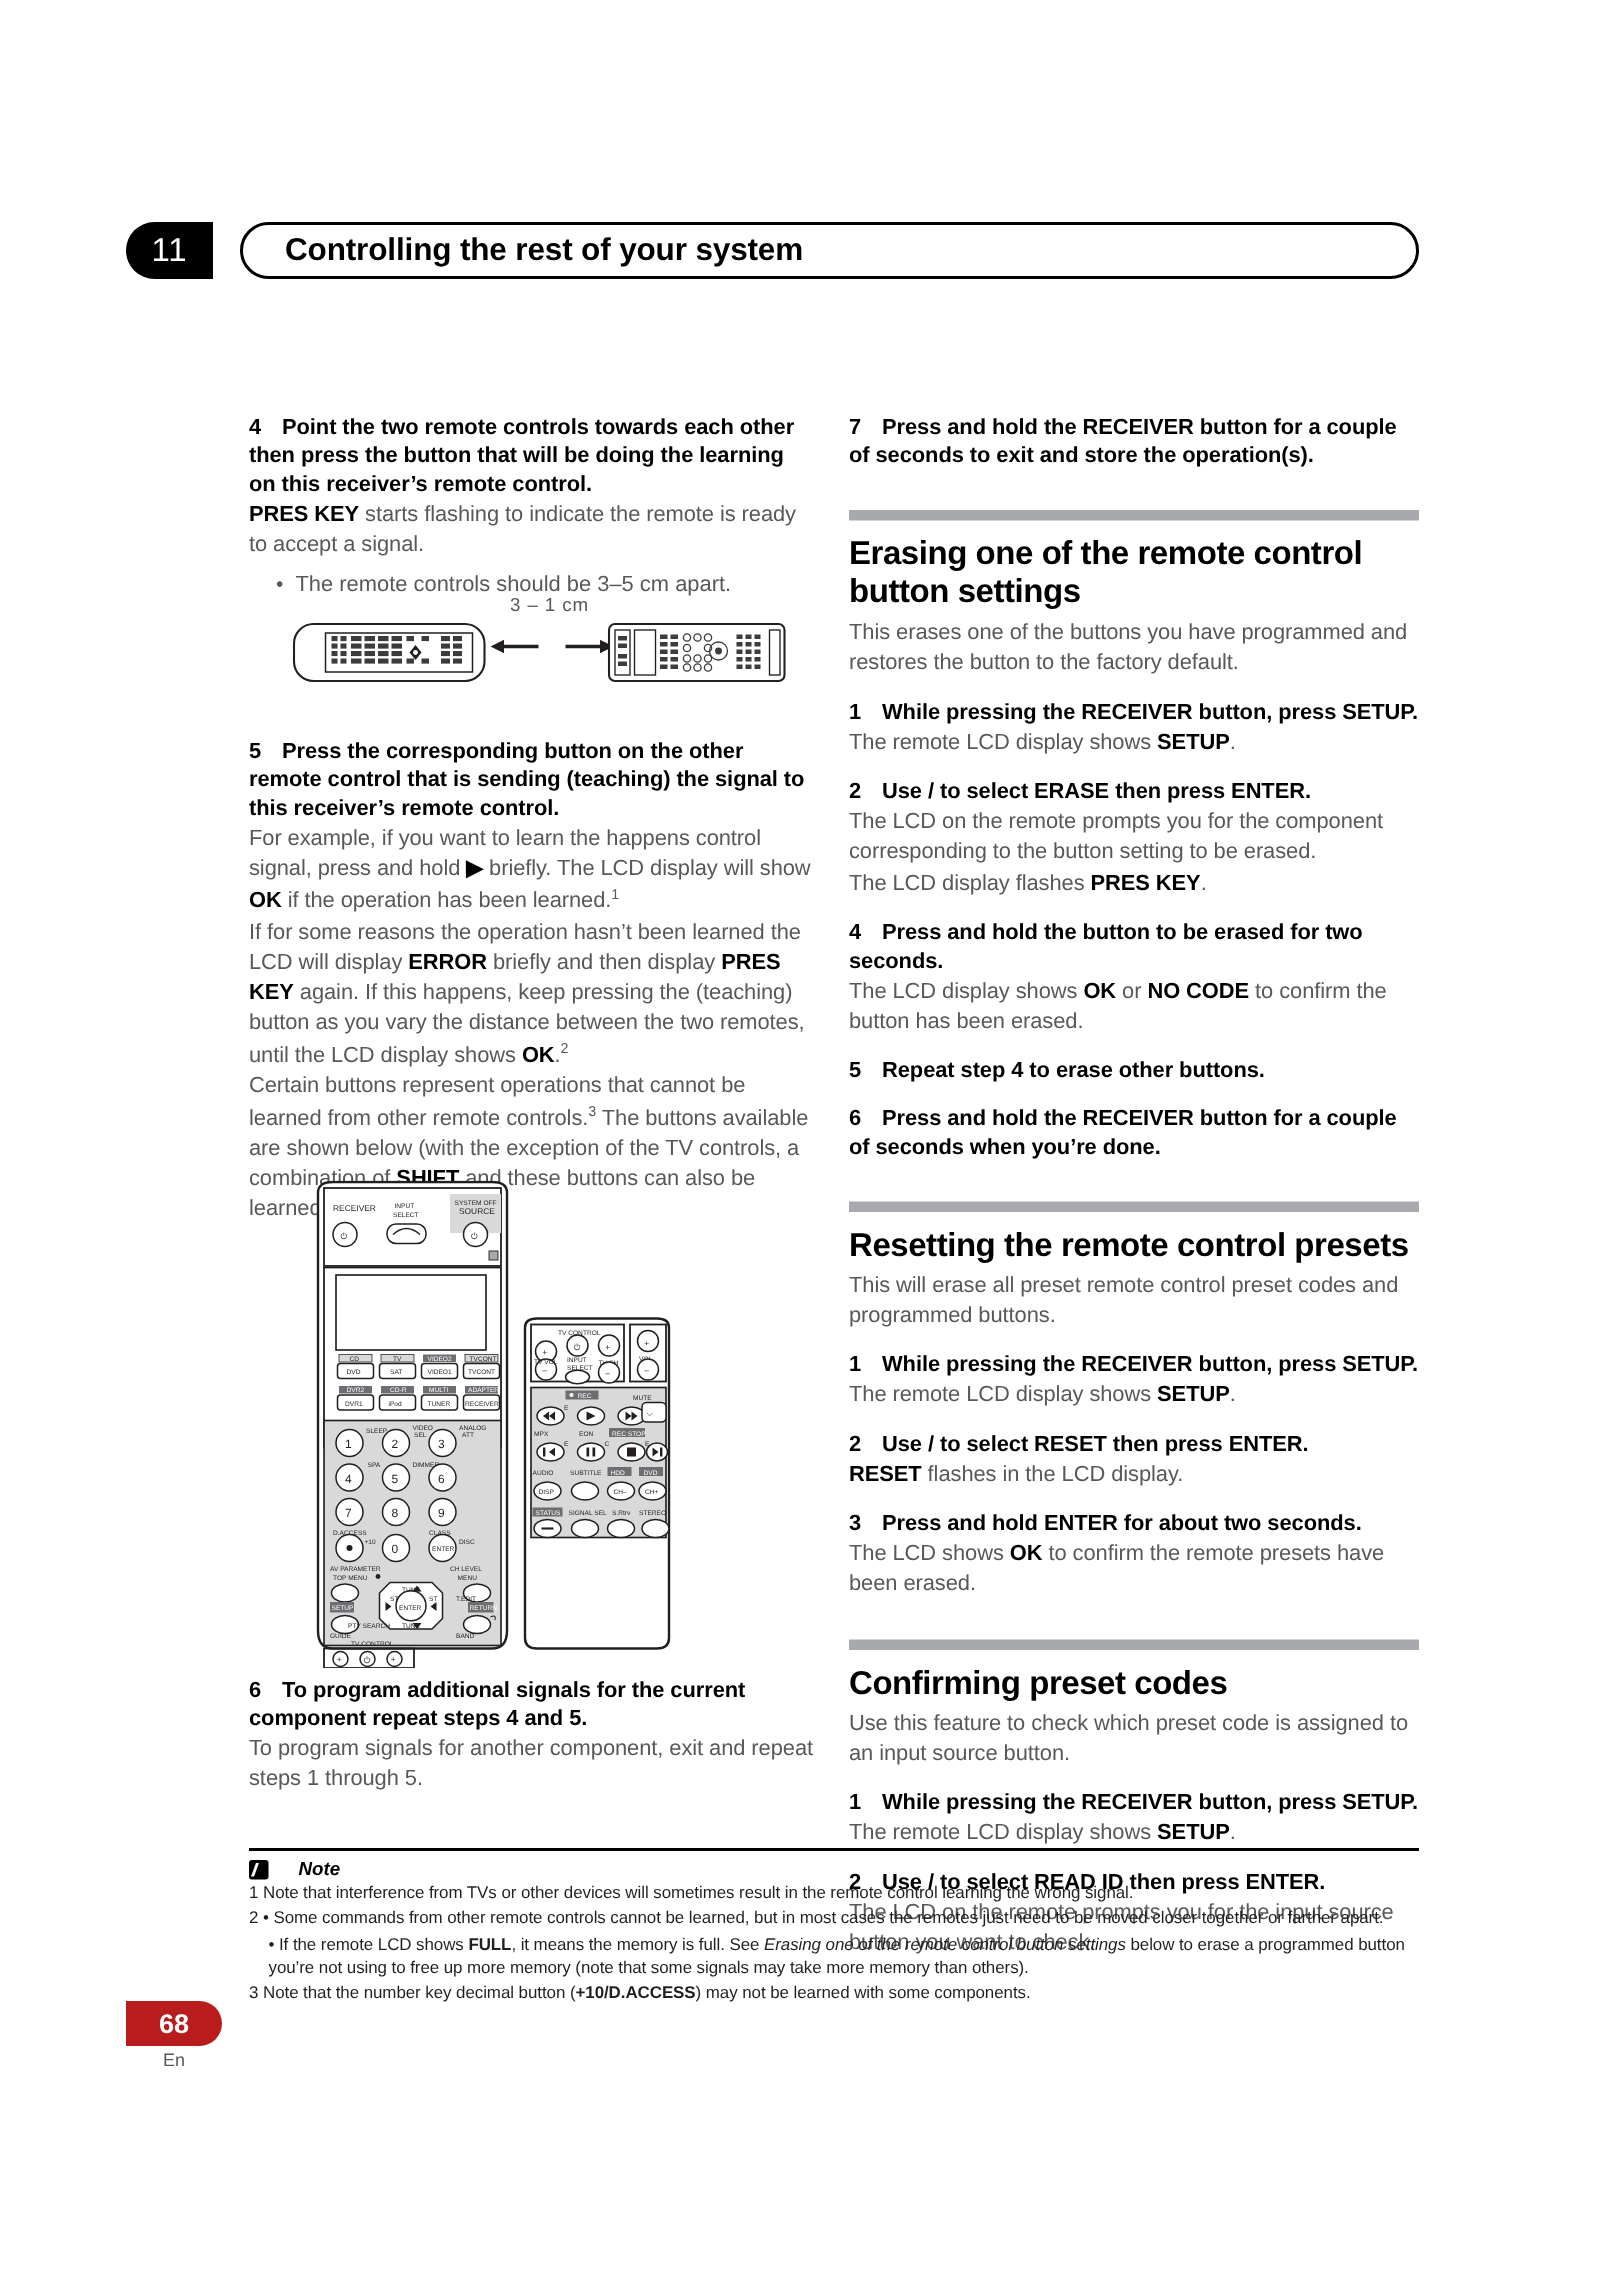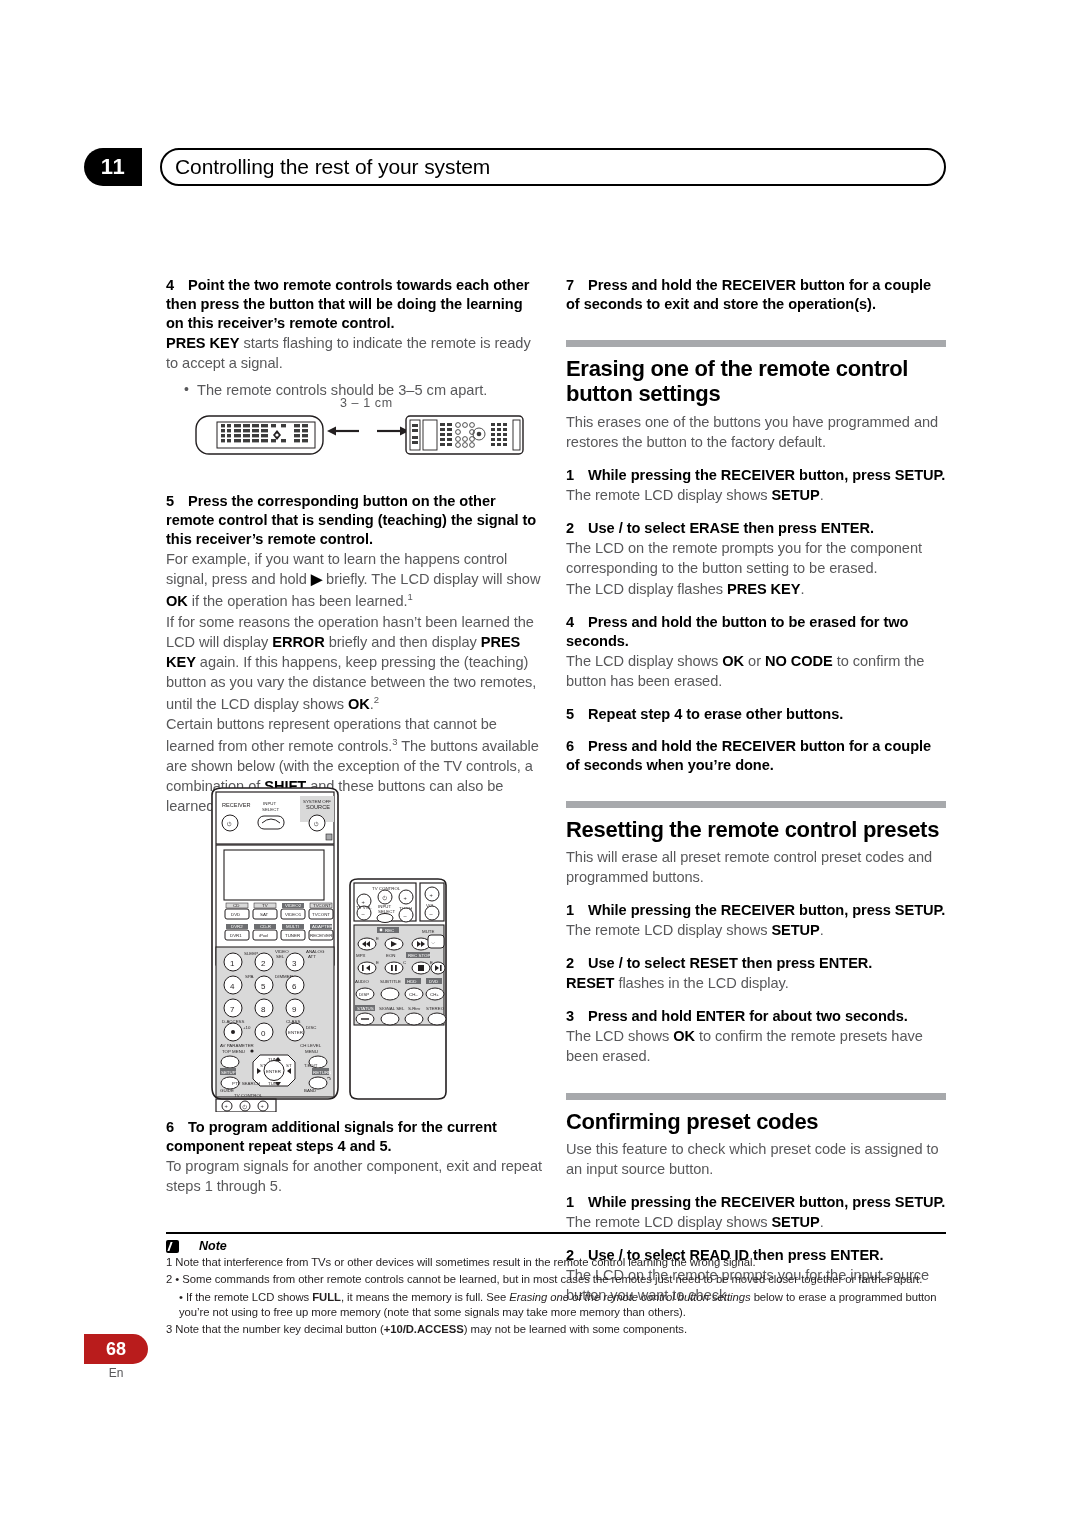--- a/index.html
+++ b/index.html
@@ -11,32 +11,32 @@
     color:#231f20;
     position:relative;
     overflow:hidden;
   }
 
   
   .header { position:absolute; left:84px; top:148px; width:862px; height:40px; }
   .chap-num {
     position:absolute; left:0; top:0; width:58px; height:38px;
     background:#000; border-radius:19px 0 0 19px;
-    color:#fff; font-weight:bold; font-size:22px;
+    color:#fff; font-weight:normal; font-size:22px;
     display:flex; align-items:center; justify-content:center;
     letter-spacing:0.5px;
   }
   .chap-pill {
     position:absolute; left:76px; top:0; width:786px; height:38px;
     border:2px solid #000; border-radius:19px;
     display:flex; align-items:center;
   }
   .chap-title {
-    font-size:21px; font-weight:normal; color:#000;
-    padding-left:13px; letter-spacing:-0.1px;
+    font-size:21px; font-weight:bold; color:#000;
+    padding-left:28px; letter-spacing:-0.1px;
   }
 
   
   .col-left  { position:absolute; left:166px; top:276px; width:378px; }
   .col-right { position:absolute; left:566px; top:276px; width:380px; }
 
   
   .step {
     font-size:14.6px; font-weight:bold; color:#000;
     line-height:1.30; margin-top:13px; margin-bottom:0;

